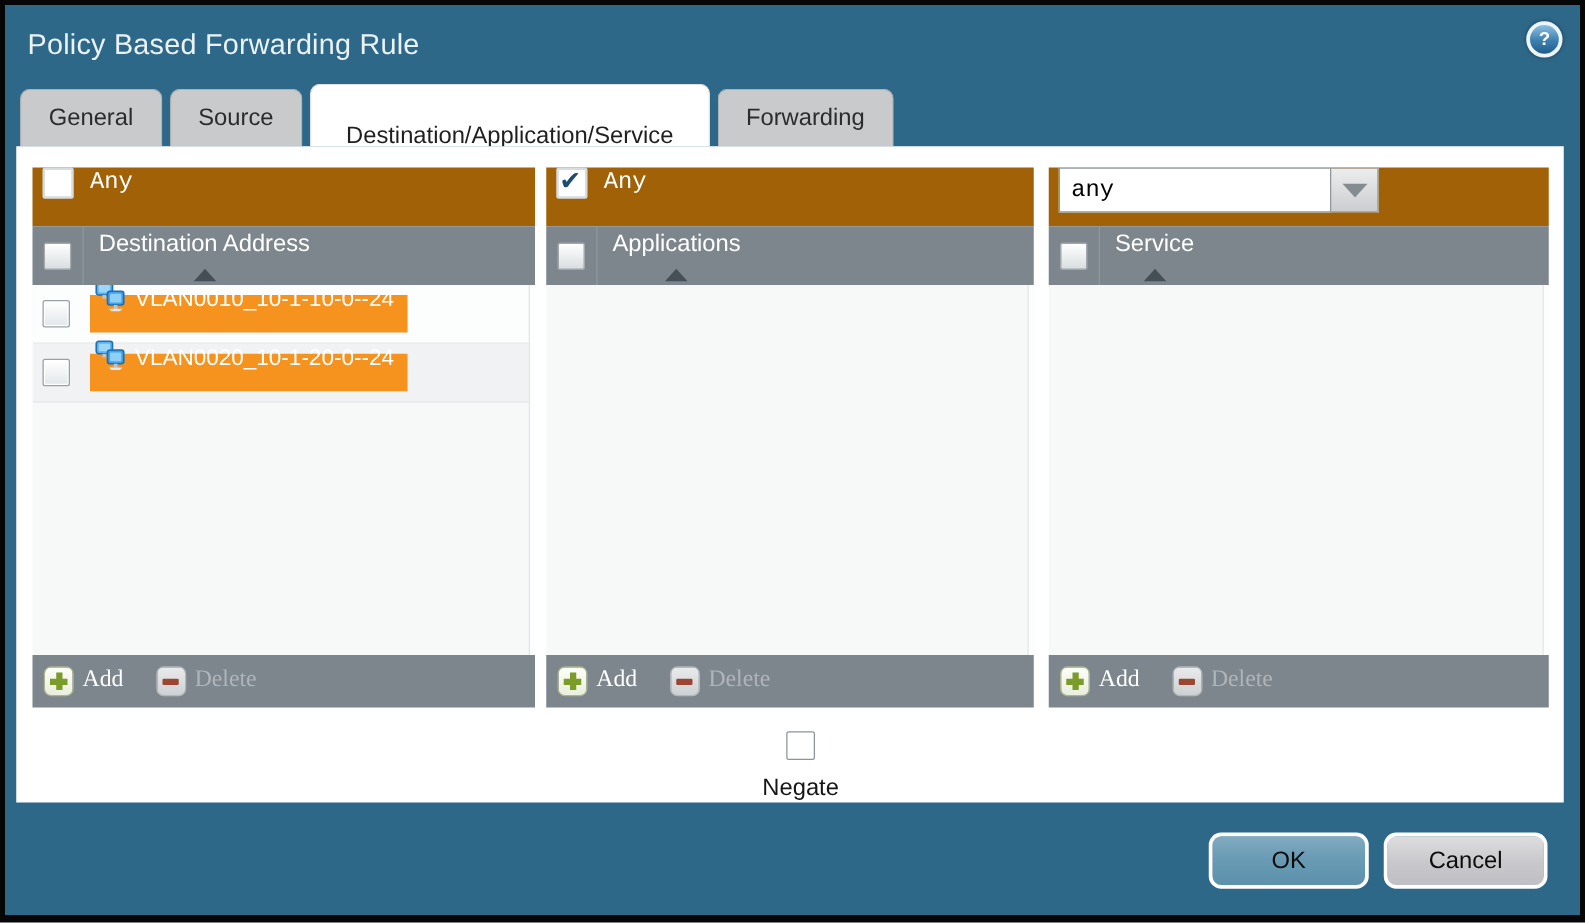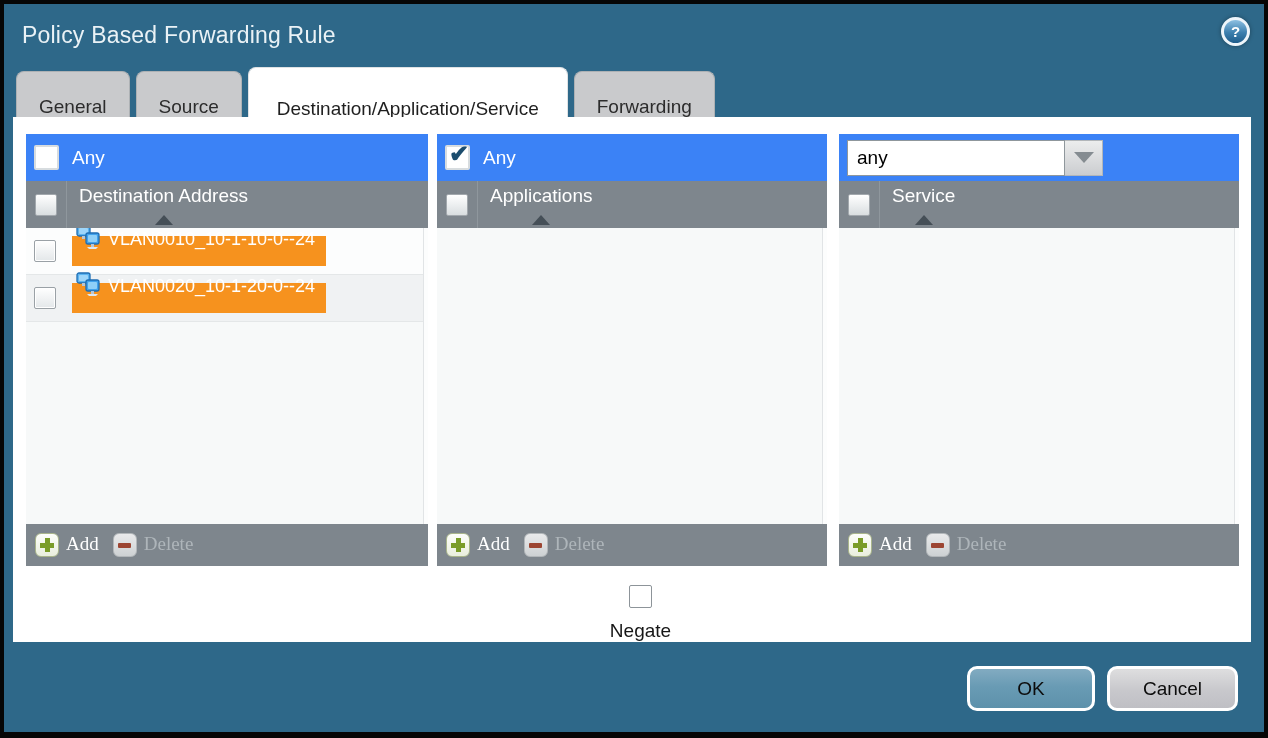--- a/index.html
+++ b/index.html
@@ -24,44 +24,44 @@
     border:3px solid #eef5fa;
     display:flex; align-items:center; justify-content:center;
     color:#fff; font-weight:bold; font-size:15px;
     box-shadow:0 0 4px rgba(0,0,0,.35);
     cursor:pointer;
   }
   
   .tabs { display:flex; align-items:flex-end; padding-left:12px; height:50px; }
   .tab {
     background:#c9cacc; color:#2c2c2c; font-size:19px;
-    height:46px; line-height:46px; padding:12px 22px;
+    height:46px; line-height:46px; padding:0 22px;
     border-radius:8px 8px 0 0; margin-right:6px;
     border:1px solid #adb1b4; border-bottom:none;
     cursor:pointer; white-space:nowrap;
   }
   .tab.active {
     background:#fff; height:50px; line-height:50px; padding:16px 28px;
     border-color:#dfe2e4; color:#1f1f1f;
   }
   
   .content {
     position:absolute; left:9px; right:13px; top:113px; height:525px;
     background:#fff;
   }
   .columns { display:flex; padding:17px 10px 0 13px; }
   .col { display:flex; flex-direction:column; height:432px; }
   .col-dest  { width:402px; margin-right:9px; }
   .col-apps  { width:390px; margin-right:12px; }
   .col-svc   { width:400px; }
   
   .col-top {
-    background:#3b82f6; height:47px; flex:0 0 47px;
-    display:flex; align-items:center; padding:0 6px 0 8px;
-    color:#fff; font-size:19px;
+    background:#a16207; height:47px; flex:0 0 47px;
+    display:flex; padding:0 6px 0 8px;
+    color:#fff; font-size:19px;font-family:Liberation Mono, monospace;
   }
   .col-top .any-label { margin-left:13px; }
   
   .col-sub {
     background:#7e868d; height:47px; flex:0 0 47px;
     display:flex; align-items:center; color:#fff; font-size:19px;
   }
   .col-sub .cb-cell { width:41px; display:flex; justify-content:center; border-right:1px solid #8f979d; height:100%; align-items:center; }
   .col-sub .sub-label { margin-left:12px; display:flex; align-items:center; gap:10px;flex-direction:column; }
   .arrow-up {
@@ -85,21 +85,21 @@
     display:flex; align-items:flex-end; gap:7px; padding:0 11px 16px 3px;
     color:#fff; font-size:18px; cursor:pointer;
   }
   
   .col-toolbar {
     background:#7e868d; height:42px; flex:0 0 42px;
     display:flex; align-items:center; padding:0 9px; gap:14px;
   }
   .tool { display:flex; align-items:flex-start; gap:7px; background:none; border:none; font-family:Liberation Serif, serif; cursor:pointer; }
   .tool-add   { color:#fff; font-size:19px; }
-  .tool-del   { color:#aeb5ba; font-size:19px; cursor:default; }
+  .tool-del   { color:#aeb5ba; font-size:19px; cursor:default;margin-left:12px; }
   .tool-icon {
     width:24px; height:24px; border-radius:6px;
     display:flex; align-items:center; justify-content:center; position:relative;
   }
   .icon-plus  { background:linear-gradient(180deg,#fdfefa,#e9eedd); border:1px solid #a9b58c; }
   .icon-minus { background:linear-gradient(180deg,#e9eaeb,#cdd1d3); border:1px solid #b2b7ba; }
   .icon-plus::before  { content:""; position:absolute; width:14px; height:5px; background:#7a9c28; }
   .icon-plus::after   { content:""; position:absolute; width:5px; height:14px; background:#7a9c28; }
   .icon-minus::before { content:""; position:absolute; width:13px; height:5px; background:#9c4532; border-radius:1px; }
   

